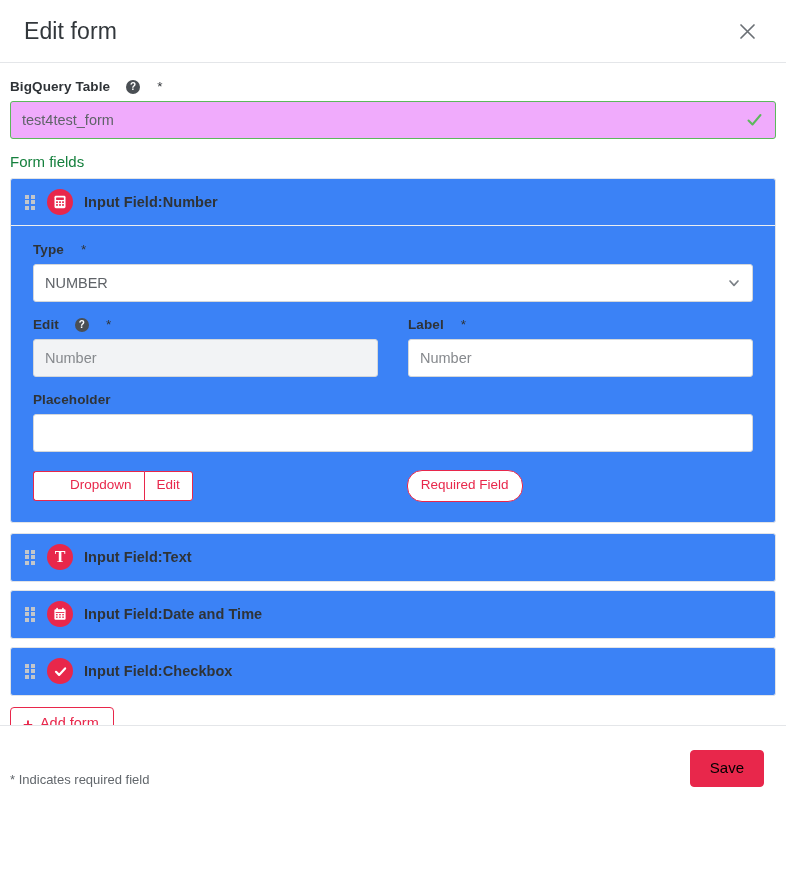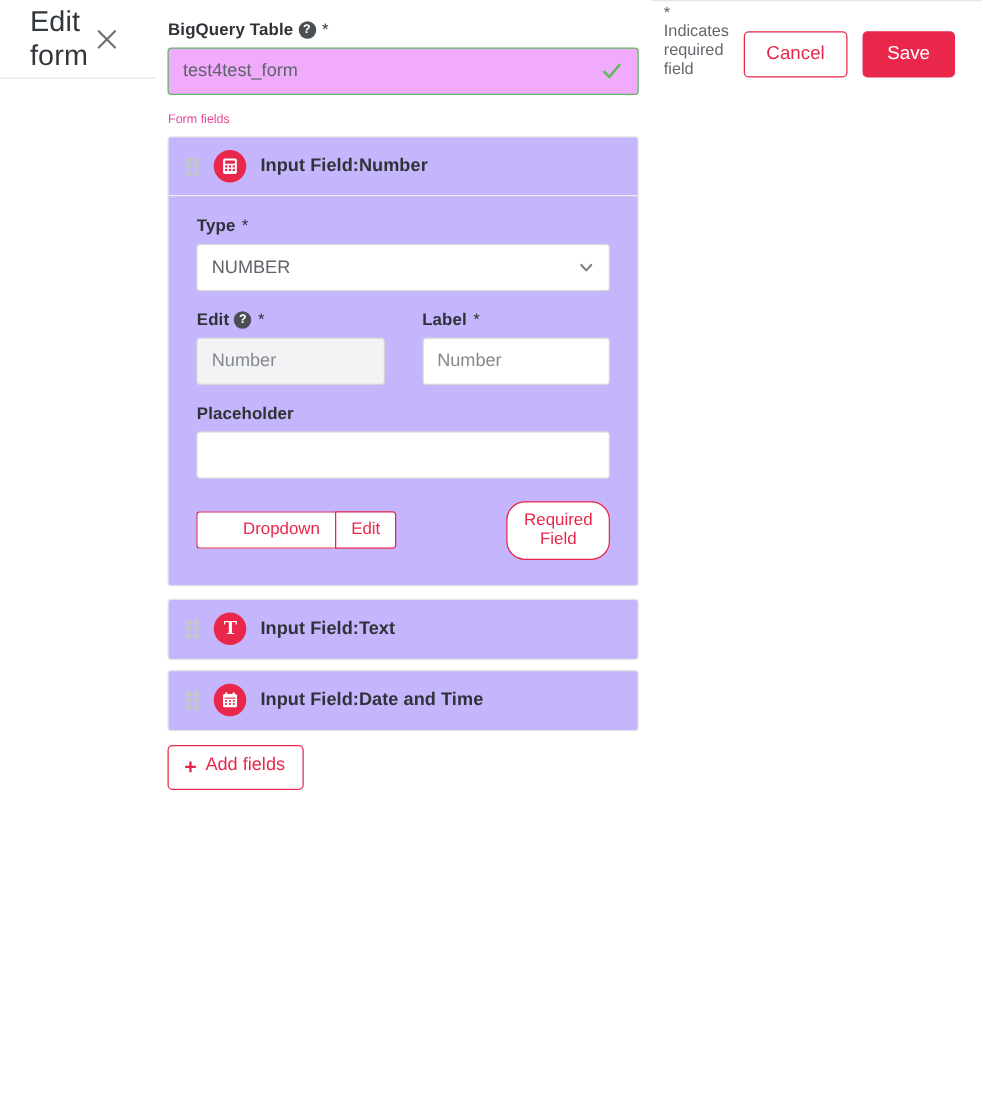--- a/index.html
+++ b/index.html
@@ -10,21 +10,21 @@
     font-family: "Liberation Sans", sans-serif;
     color: #3c4043;
     overflow: hidden;
   }
 
   .dialog {
     width: 786px;
     height: 787px;
     background: #fff;
     display: flex;
-    flex-direction: row;
+    flex-direction: column;
     position: relative;
   }
 
   
   .dlg-header {
     height: 63px;
     flex: 0 0 63px;
     border-bottom: 1px solid #e4e6e9;
     display: flex;
     align-items: center;
@@ -51,21 +51,21 @@
     padding: 16px 10px 0 10px;
     overflow: hidden;
   }
 
   .field-label {
     font-size: 13.5px;
     font-weight: 700;
     color: #2f3337;
     display: flex;
     align-items: center;
-    gap: 4px;
+    gap: 16px;
     margin-bottom: 7px;
     letter-spacing: .1px;
   }
   .field-label .req { font-weight: 400; color: #2f3337; margin-left: 1px;}
 
   .help-icon {
     width: 14px; height: 14px;
     border-radius: 50%;
     background: #4a4f54;
     color: #fff;
@@ -101,31 +101,31 @@
   .valid-check {
     position: absolute;
     right: 12px;
     top: 50%;
     transform: translateY(-50%);
     color: #5cb85c;
     display: flex;
   }
 
   .section-label {
-    font-size: 10px;
-    color: #ec4899;
+    font-size: 15px;
+    color: #15803d;
     margin-bottom: 8px;
     font-weight: 400;
   }
 
   
   .field-card {
     border: 1px solid #e2e4e7;
     border-radius: 3px;
-    background: #c4b5fd;
+    background: #3b82f6;
     margin-bottom: 8px;
   }
   .field-card.expanded { margin-bottom: 10px; }
 
   .field-head {
     height: 47px;
     display: flex;
     align-items: center;
     gap: 11px;
     padding: 0 14px;
@@ -293,21 +293,21 @@
     font-size: 15px;
     font-family: "Liberation Sans", sans-serif;
     border-radius: 4px;
     padding: 9px 17px 10px 17px;
     cursor: pointer;
     line-height: 1.1;
   }
   .btn-save {
     border: 1px solid #e8274b;
     background: #e8274b;
-    color: #ffffff;
+    color: #000000;
     font-size: 15px;
     font-family: "Liberation Sans", sans-serif;
     border-radius: 4px;
     padding: 9px 19px 10px 19px;
     cursor: pointer;
     line-height: 1.1;
   }
 </style>
 </head>
 <body>
@@ -464,28 +464,45 @@
             <rect x="3.1" y="9.5" width="1.5" height="1.4" fill="#e8274b"></rect>
             <rect x="6.2" y="9.5" width="1.5" height="1.4" fill="#e8274b"></rect>
             <rect x="9.3" y="9.5" width="1.5" height="1.4" fill="#e8274b"></rect>
           </svg>
         </span>
         <span class="field-head-title">Input Field:Date and Time</span>
       </div>
     </div>
 
     
+    <div class="field-card">
+      <div class="field-head">
+        <span class="drag-handle">
+          <i></i>
+            <i></i>
+            <i></i>
+            <i></i>
+            <i></i>
+            <i></i>
+        </span>
+        <span class="type-icon">
+          <svg width="15" height="15" viewBox="0 0 15 15" aria-hidden="true">
+            <path d="M3 7.8 L6.1 10.9 L12.1 4.4" stroke="#fff" stroke-width="2.2" fill="none" stroke-linecap="round" stroke-linejoin="round"></path>
+          </svg>
+        </span>
+        <span class="field-head-title">Input Field:Checkbox</span>
+      </div>
+    </div>
 
     
     <button class="add-field-btn">
       <span class="plus-glyph">+</span>
-      <span>Add fields</span>
+      <span>Add form</span>
     </button>
 
   </div>
 
   <div class="dlg-footer">
     <div class="footnote">* Indicates required field</div>
-    <button class="btn-cancel">Cancel</button>
     <button class="btn-save">Save</button>
   </div>
 
 </div>
 
 </body></html>

